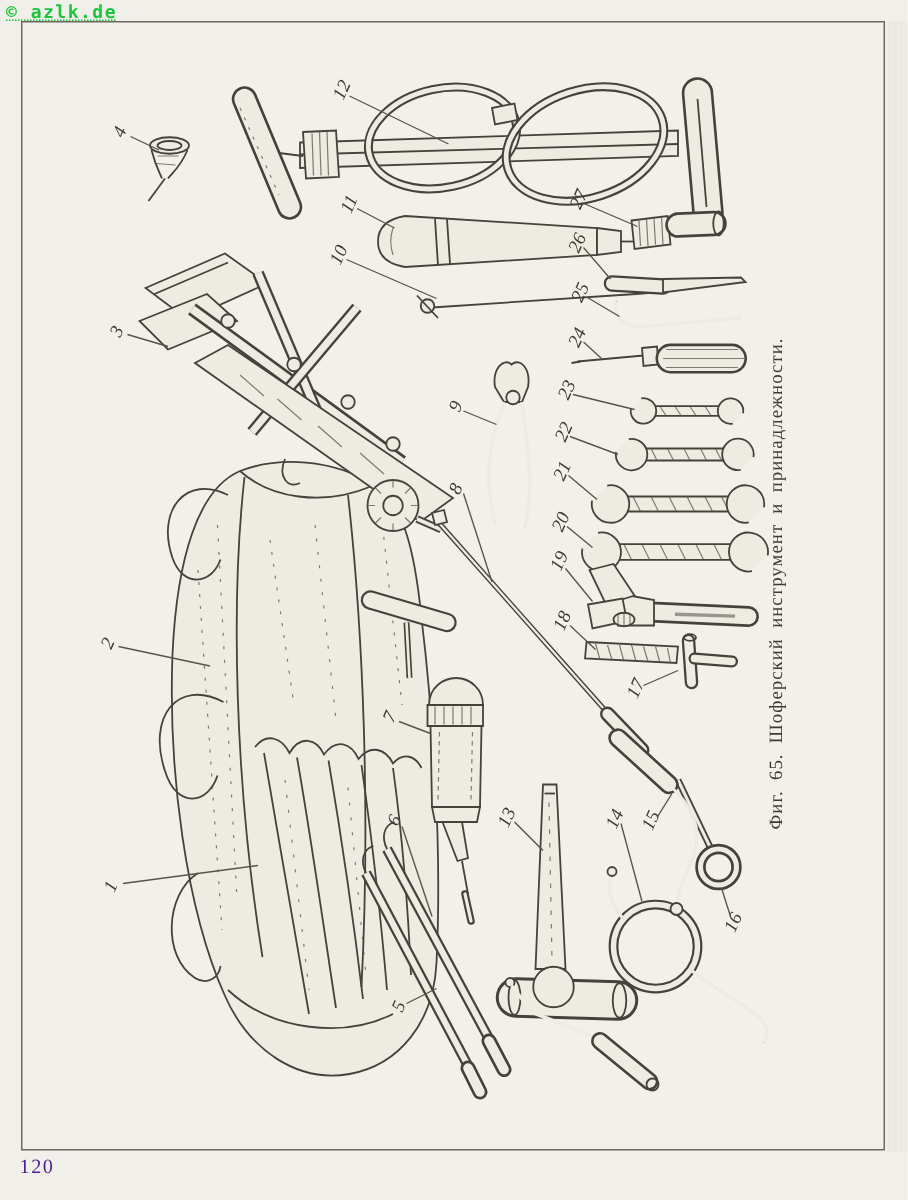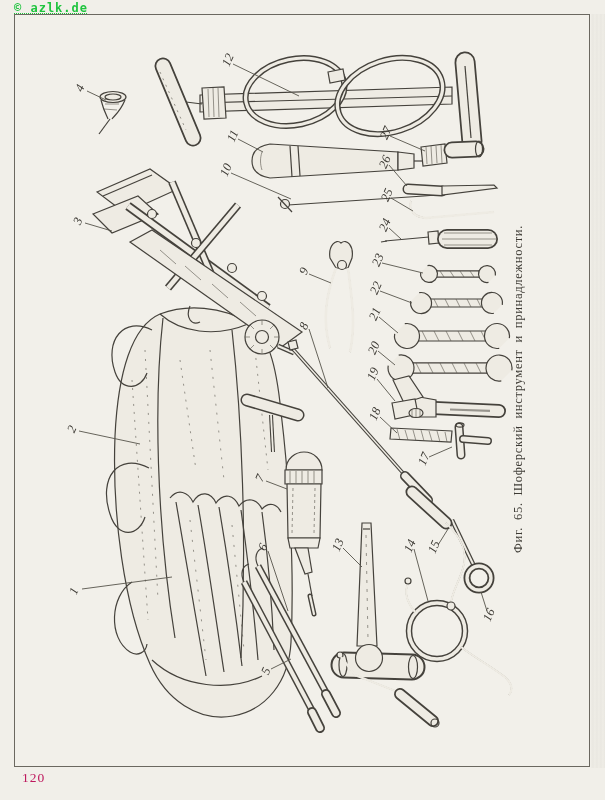--- a/index.html
+++ b/index.html
@@ -3,21 +3,21 @@
 <meta charset="utf-8">
 <style>
   html,body{margin:0;padding:0;}
   .page{
     position:relative; width:605px; height:800px; overflow:hidden;
     background:#f1efe9;
     font-family:"Liberation Serif", serif;
     color:#45423c;
   }
   .watermark{
-    position:absolute; left:14px; top:1px;
+    position:absolute; left:4px; top:1px;
     font-family:"DejaVu Sans Mono", monospace;
     font-size:12px; font-weight:bold; color:#1fc43e;
     text-decoration:underline dotted 1px; letter-spacing:1px;
     z-index:6;
   }
   .frame{
     position:absolute; left:14px; top:14px; width:576px; height:753px;
     border:1px solid #6b6860; box-sizing:border-box; z-index:1;
     background:#f2f0ea;
   }
@@ -28,21 +28,21 @@
     font-family:"Liberation Serif", serif; font-style:italic;
     font-size:12.5px; color:#3d3a34; line-height:1;
   }
   .caption{
     position:absolute; left:518px; top:389px; width:330px;
     transform:translate(-50%,-50%) rotate(-90deg);
     text-align:center; font-size:12.5px; letter-spacing:0.7px; word-spacing:3px;
     color:#3d3a34; z-index:3; white-space:nowrap;
   }
   .pageno{
-    position:absolute; left:22px; top:770px; font-size:13.5px; color:#be185d; z-index:3;
+    position:absolute; left:13px; top:770px; font-size:13.5px; color:#4c1d95; z-index:3;
     letter-spacing:1px;
   }
   .scan-edge{
     position:absolute; left:591px; top:14px; width:14px; height:754px; z-index:5;
     background:repeating-linear-gradient(90deg,#eceae3 0px,#e3e1da 2px,#eeece5 4px);
     opacity:.55;
   }
   svg .ink{ stroke:#45423c; fill:none; stroke-width:1.2; }
   svg .fillp{ fill:#eeebe3; stroke:#45423c; stroke-width:1.2; }
   svg .hatch{ stroke:#57544c; stroke-width:.8; opacity:.75; fill:none;}

